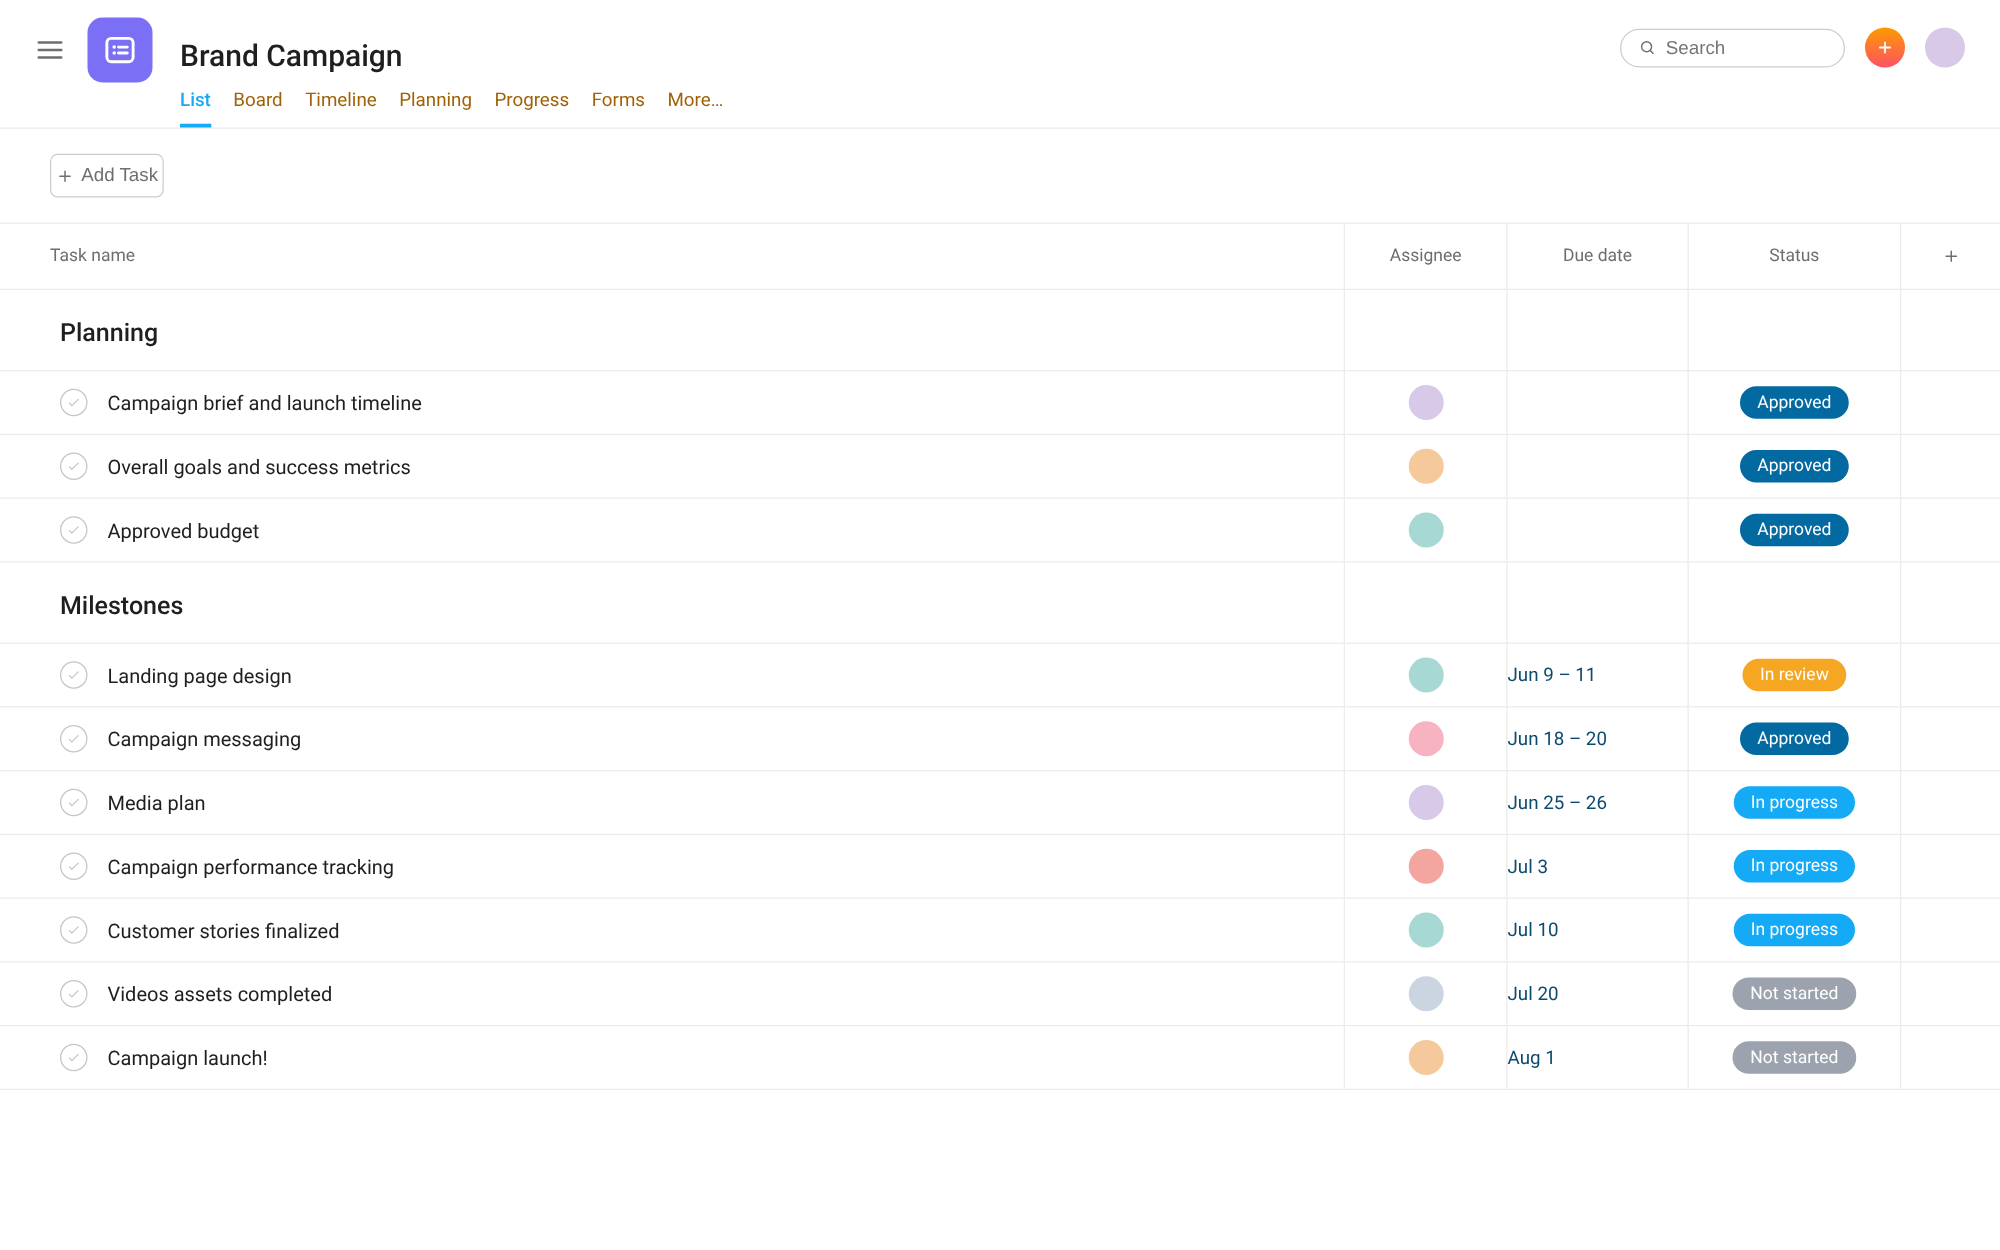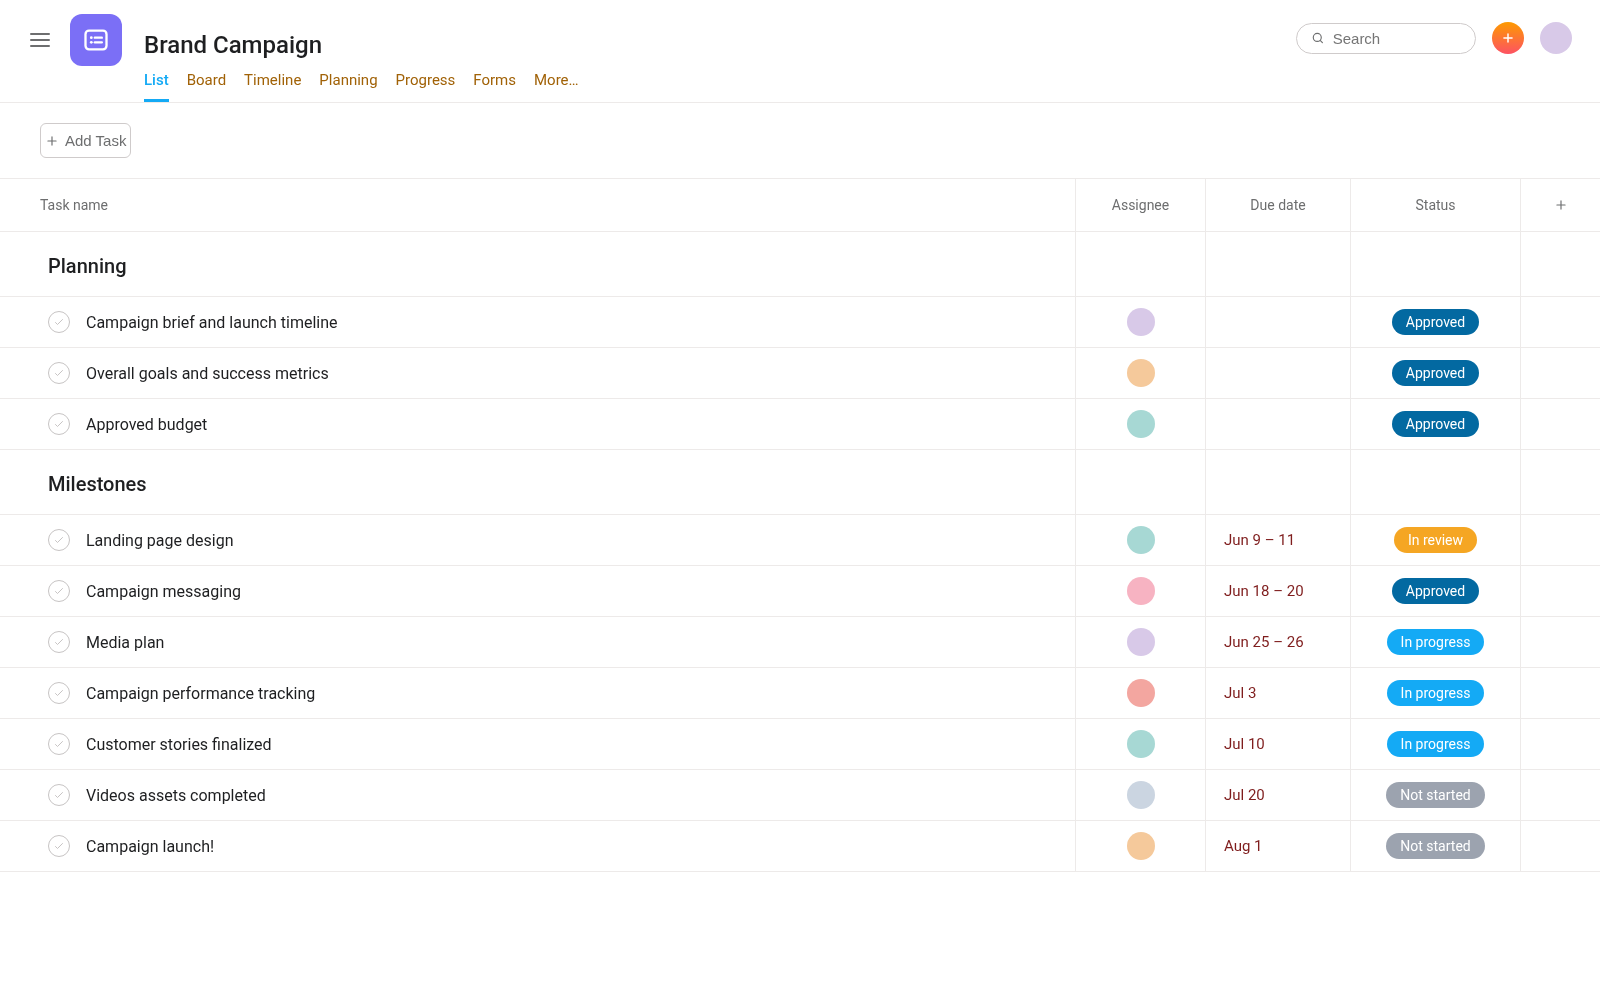--- a/index.html
+++ b/index.html
@@ -123,21 +123,21 @@
   border-radius: 50%;
   display:flex; align-items:center; justify-content:center;
 }
 .task-row .col-assignee,
 .task-row .col-due,
 .task-row .col-status,
 .task-row .col-add {
   display:flex; align-items:center; justify-content:center;
   font-size: 15px; color: #1e1f21;
 }
-.task-row .col-due { justify-content:flex-start; padding-left: 18px; color:#7f1d1d;}
+.task-row .col-due { justify-content:flex-start; color:#0c4a6e;}
 .assignee-avatar {
   width: 28px; height: 28px; border-radius: 50%;
   display:inline-block;
 }
 .pill {
   padding: 5px 14px;
   border-radius: 14px;
   font-size: 14px;
   color: #fff;
 }

